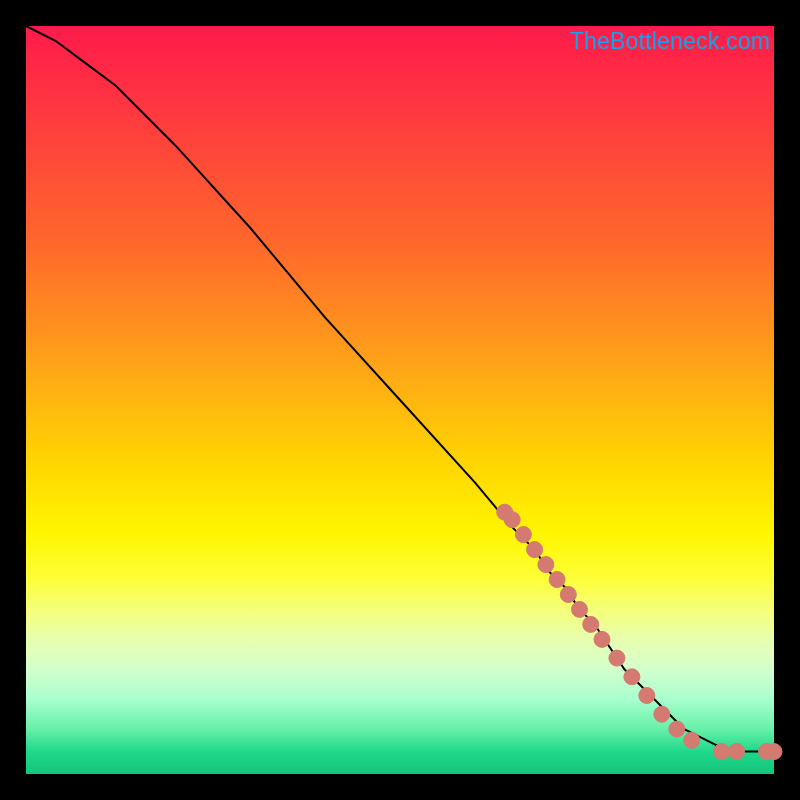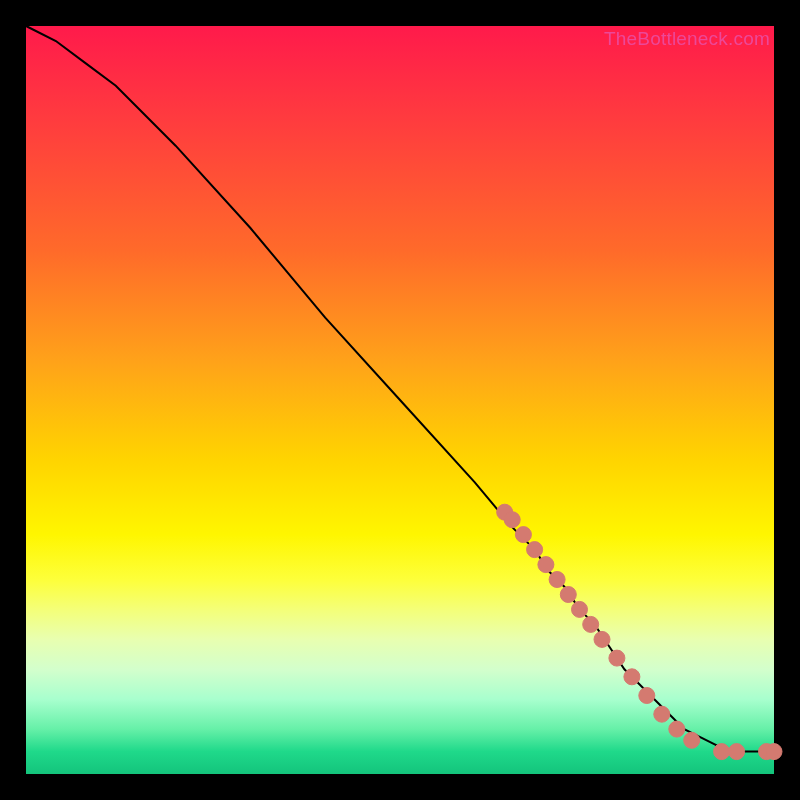--- a/index.html
+++ b/index.html
@@ -41,22 +41,22 @@
       #a8ffce 90%,
       #66f0a8 94%,
       #1fd98a 97%,
       #14c47c 100%
     );
   }
   .watermark {
     position: absolute;
     top: 2px;
     right: 4px;
-    color: #ec4899;
-    font-size: 19px;
+    color: #0ea5e9;
+    font-size: 23px;
     font-weight: 500;
     letter-spacing: 0.2px;
     user-select: none;
     margin-left: 12px;
   }
   svg.curve {
     position: absolute;
     left: 0;
     top: 0;
     width: 748px;

